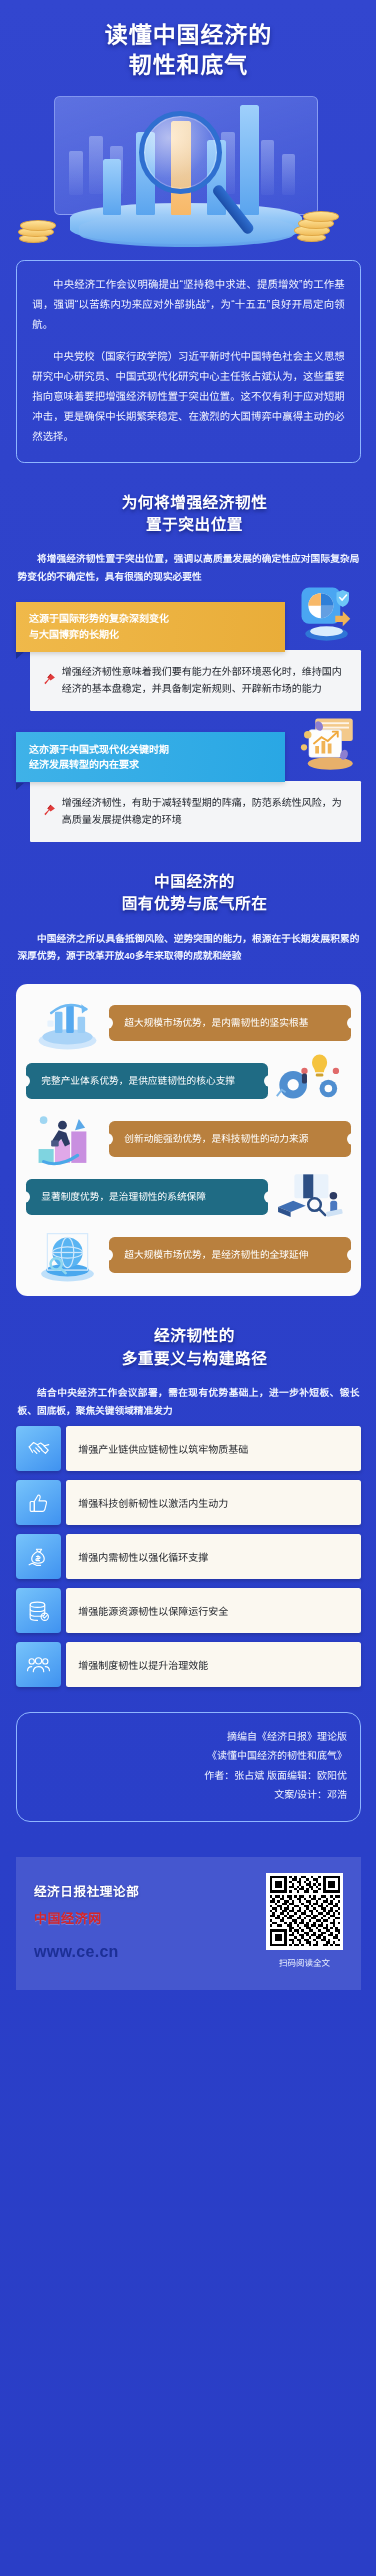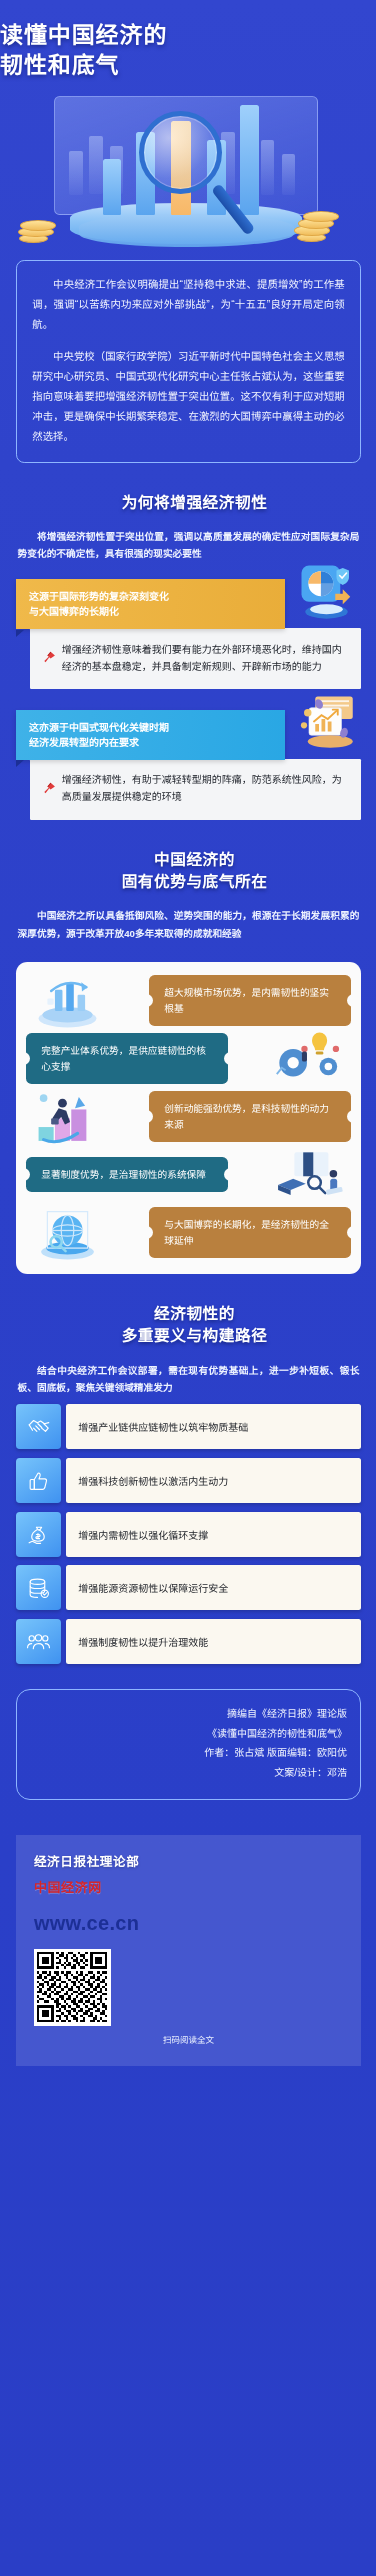--- a/index.html
+++ b/index.html
@@ -7,21 +7,21 @@
   body {
     width:377px; height:2576px; position:relative;
     font-family:"Liberation Sans","DejaVu Sans",sans-serif;
     background:linear-gradient(180deg,#3246cf 0%,#2f43cb 18%,#2c40c9 45%,#2a3fc8 72%,#2a3ec6 100%);
     color:#fff; overflow:hidden;
   }
 
   
   .hero { padding-top:21.3px; }
   .hero-title {
-    text-align:left; font-size:23px; line-height:1.28; font-weight:bold;
+    text-align:center; font-size:23px; line-height:1.28; font-weight:bold;
     letter-spacing:0.9px; color:#ffffff;
     text-shadow:0 1.9px 4.4px rgba(10,20,90,.55);
   }
   .hero-title span { display:block; }
   .hero-art { position:relative; width:377px; height:169px; margin-top:11.3px; }
   .screen {
     position:absolute; left:54px; top:5px; width:264px; height:119px;
     background:linear-gradient(160deg,rgba(130,150,240,.55),rgba(96,120,230,.30));
     border:1.3px solid rgba(175,195,255,.55); border-radius:5.6px;
   }
@@ -102,21 +102,21 @@
     color:#22262e; font-size:10px; line-height:1.72;
     display:flex; gap:6.3px; align-items:center;
   }
   .pin { flex:0 0 auto; width:12.6px; height:15px; margin-top:1.3px; }
 
   
   .adv-panel {
     margin:19px 16.3px 0; background:#fbfbfb; border-radius:11.3px;
     padding:10px 10px 12.6px;
   }
-  .adv-row { display:flex; align-items:center; min-height:56px;gap:40px; }
+  .adv-row { display:flex; align-items:center; min-height:56px; }
   .adv-row.rev { flex-direction:row-reverse; }
   .adv-ill { flex:0 0 83px; height:58px; position:relative; }
   .ticket {
     flex:1; position:relative; color:#fff; font-size:9.7px; line-height:1.62;
     padding:10px 15px; border-radius:5.6px; font-weight:500;
   }
   .ticket.brown { background:#b9803e; }
   .ticket.teal  { background:#1f6b84; }
   .ticket::before, .ticket::after {
     content:""; position:absolute; top:50%; width:7px; height:12.6px;
@@ -140,33 +140,33 @@
   }
 
   
   .credits {
     margin:25px 16.3px 0; border:0.9px solid #8fb6ff; border-radius:14px;
     padding:14px 12.6px 16.3px; text-align:right;
     font-size:10px; line-height:1.95; color:#f0f4ff;
   }
   .footer {
     margin:35px 16.3px 0; background:rgba(255,255,255,.13);
-    padding:16.3px 17.6px 21.3px; display:flex; gap:14px;flex-direction:column;
+    padding:16.3px 17.6px 21.3px; display:flex; align-items:center; gap:14px;
   }
   .brandwrap { flex:1; }
   .brand-dept {
     font-size:12.6px; font-weight:bold; letter-spacing:0.6px; color:#fff;
     text-shadow:0 1.3px 2.5px rgba(0,0,0,.25);
   }
   .brand-cn {
     margin-top:7.5px; font-size:13px; font-weight:bold; letter-spacing:0.6px;
     color:#d4252a; text-shadow:0 0.6px 0 rgba(255,255,255,.25);
   }
   .brand-url {
-    margin-top:16px; font-size:20px; font-weight:bold; letter-spacing:0.3px;
+    margin-top:16px; font-size:16px; font-weight:bold; letter-spacing:0.3px;
     color:#1c2f96;
   }
   .qrwrap { flex:0 0 auto; text-align:center; }
   .qr { width:77px; height:77px; background:#fff; padding:3.1px; }
   .qr-cap { margin-top:6.3px; font-size:8.5px; color:#eaf0ff; }
 </style>
 </head>
 <body>
 
 <div class="hero">
@@ -210,20 +210,21 @@
   </div>
 </div>
 
 <div class="rounded-box">
   <p class="para">中央经济工作会议明确提出“坚持稳中求进、提质增效”的工作基调，强调“以苦练内功来应对外部挑战”，为“十五五”良好开局定向领航。</p>
   <p class="para">中央党校（国家行政学院）习近平新时代中国特色社会主义思想研究中心研究员、中国式现代化研究中心主任张占斌认为，这些重要指向意味着要把增强经济韧性置于突出位置。这不仅有利于应对短期冲击，更是确保中长期繁荣稳定、在激烈的大国博弈中赢得主动的必然选择。</p>
 </div>
 
 <div class="sec-head">
   <span>为何将增强经济韧性</span>
+  <span>置于突出位置</span>
 </div>
 <p class="sec-lead">将增强经济韧性置于突出位置，强调以高质量发展的确定性应对国际复杂局势变化的不确定性，具有很强的现实必要性</p>
 
 <div class="reason">
   <div class="reason-art">
     <svg viewBox="0 0 108 96" width="68" height="60">
       <rect x="18" y="4" width="62" height="58" rx="12" fill="#4aa6f2"></rect>
       <circle cx="49" cy="33" r="20" fill="#fff"></circle>
       <path d="M49 33 L49 13 A20 20 0 0 1 69 33 Z" fill="#2f7fd8"></path>
       <path d="M49 33 L69 33 A20 20 0 0 1 49 53 Z" fill="#2f7fd8" opacity=".75"></path>
@@ -364,21 +365,21 @@
         <ellipse cx="66" cy="70" rx="34" ry="10" fill="#4aa8ee"></ellipse>
         <circle cx="66" cy="42" r="24" fill="#59b4f2"></circle>
         <ellipse cx="66" cy="42" rx="24" ry="9" fill="none" stroke="#cfe8fb" stroke-width="2"></ellipse>
         <ellipse cx="66" cy="42" rx="10" ry="24" fill="none" stroke="#cfe8fb" stroke-width="2"></ellipse>
         <path d="M42 42 h48" stroke="#cfe8fb" stroke-width="2"></path>
         <rect x="34" y="12" width="64" height="58" fill="none" stroke="#d6eafc" stroke-width="2"></rect>
         <circle cx="48" cy="60" r="9" fill="none" stroke="#8fd7ef" stroke-width="4"></circle>
         <path d="M54 66 l9 9" stroke="#8fd7ef" stroke-width="4" stroke-linecap="round"></path>
       </svg>
     </div>
-    <div class="ticket brown">与大国博弈的长期化，是经济韧性的全球延伸</div>
+    <div class="ticket brown">超大规模市场优势，是经济韧性的全球延伸</div>
   </div>
 
 </div>
 
 <div class="sec-head">
   <span>经济韧性的</span>
   <span>多重要义与构建路径</span>
 </div>
 <p class="sec-lead" style="margin-bottom:7px;">结合中央经济工作会议部署，需在现有优势基础上，进一步补短板、锻长板、固底板，聚焦关键领域精准发力</p>
 

